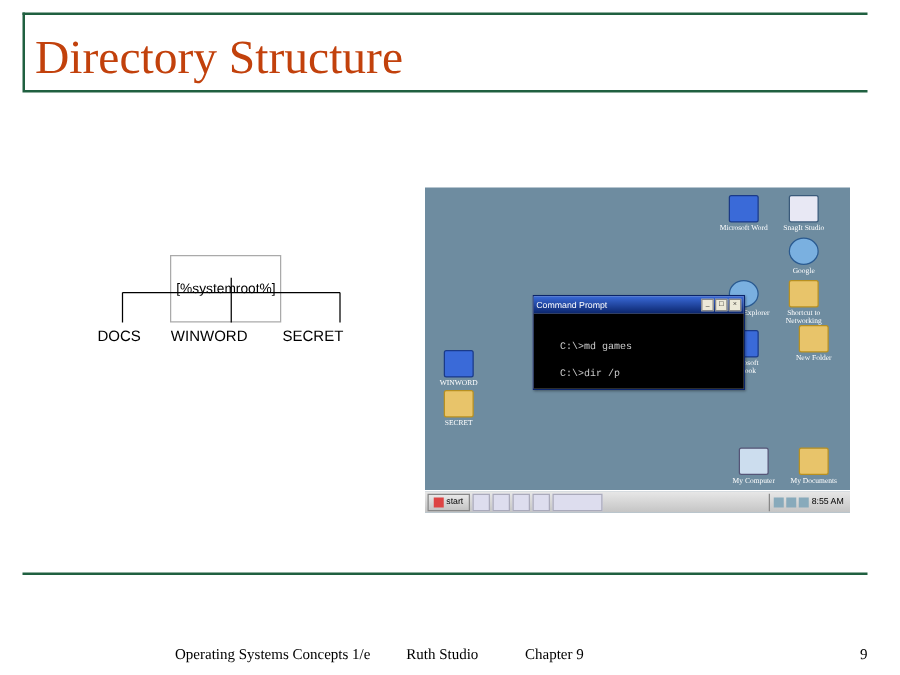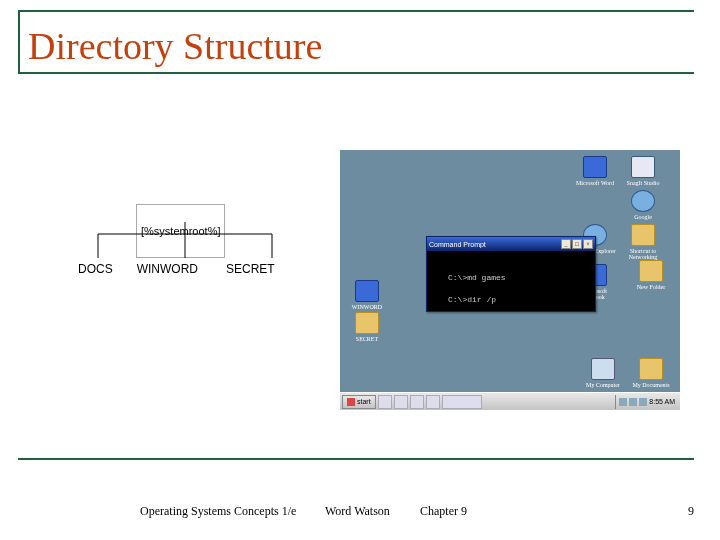--- a/index.html
+++ b/index.html
@@ -4,21 +4,21 @@
 <style>
   * { box-sizing: border-box; margin: 0; padding: 0; }
   body { width: 720px; height: 540px; background: #fff; font-family: "Times New Roman", serif; position: relative; overflow: hidden; }
   .slide { width: 720px; height: 540px; position: relative; }
   .title-bar { position: absolute; top: 10px; left: 18px; right: 26px; }
   .title-line-top { border-top: 2px solid #206040; position: absolute; top: 0; left: 0; right: 0; }
   .title-vert { border-left: 2px solid #206040; position: absolute; top: 0; left: 0; height: 62px; }
   .slide-title { color: #c2410c; font-size: 38px; font-weight: normal; position: absolute; top: 14px; left: 10px; }
   .title-line-bottom { border-top: 2px solid #206040; position: absolute; top: 62px; left: 0; right: 0; }
   .bottom-rule { position: absolute; left: 18px; right: 26px; top: 458px; border-top: 2px solid #206040; }
-  .footer { position: absolute; bottom: 16px; left: 0; right: 0; height: 20px; font-size: 12px; color: #000; }
+  .footer { position: absolute; bottom: 4px; left: 0; right: 0; height: 20px; font-size: 12px; color: #000; }
   .footer-left { position: absolute; left: 140px; }
   .footer-mid { position: absolute; left: 325px; }
   .footer-right { position: absolute; left: 420px; }
   .footer-page { position: absolute; right: 26px; }
 
   
   .content { position: absolute; top: 150px; left: 40px; right: 40px; height: 260px; display: flex; }
   .left-pane { width: 300px; height: 260px; background: #fff; position: relative; }
   .right-pane { flex: 1; height: 260px; background: #6e8ca0; position: relative; overflow: hidden; }
 
@@ -173,18 +173,18 @@
         </div>
       </div>
 
     </div>
   </div>
 
   <div class="bottom-rule"></div>
 
   <div class="footer">
     <span class="footer-left">Operating Systems Concepts 1/e</span>
-    <span class="footer-mid">Word Watson</span>
+    <span class="footer-mid">Ruth Studio</span>
     <span class="footer-right">Chapter 9</span>
     <span class="footer-page">9</span>
   </div>
 
 </div>
 
 </body></html>

